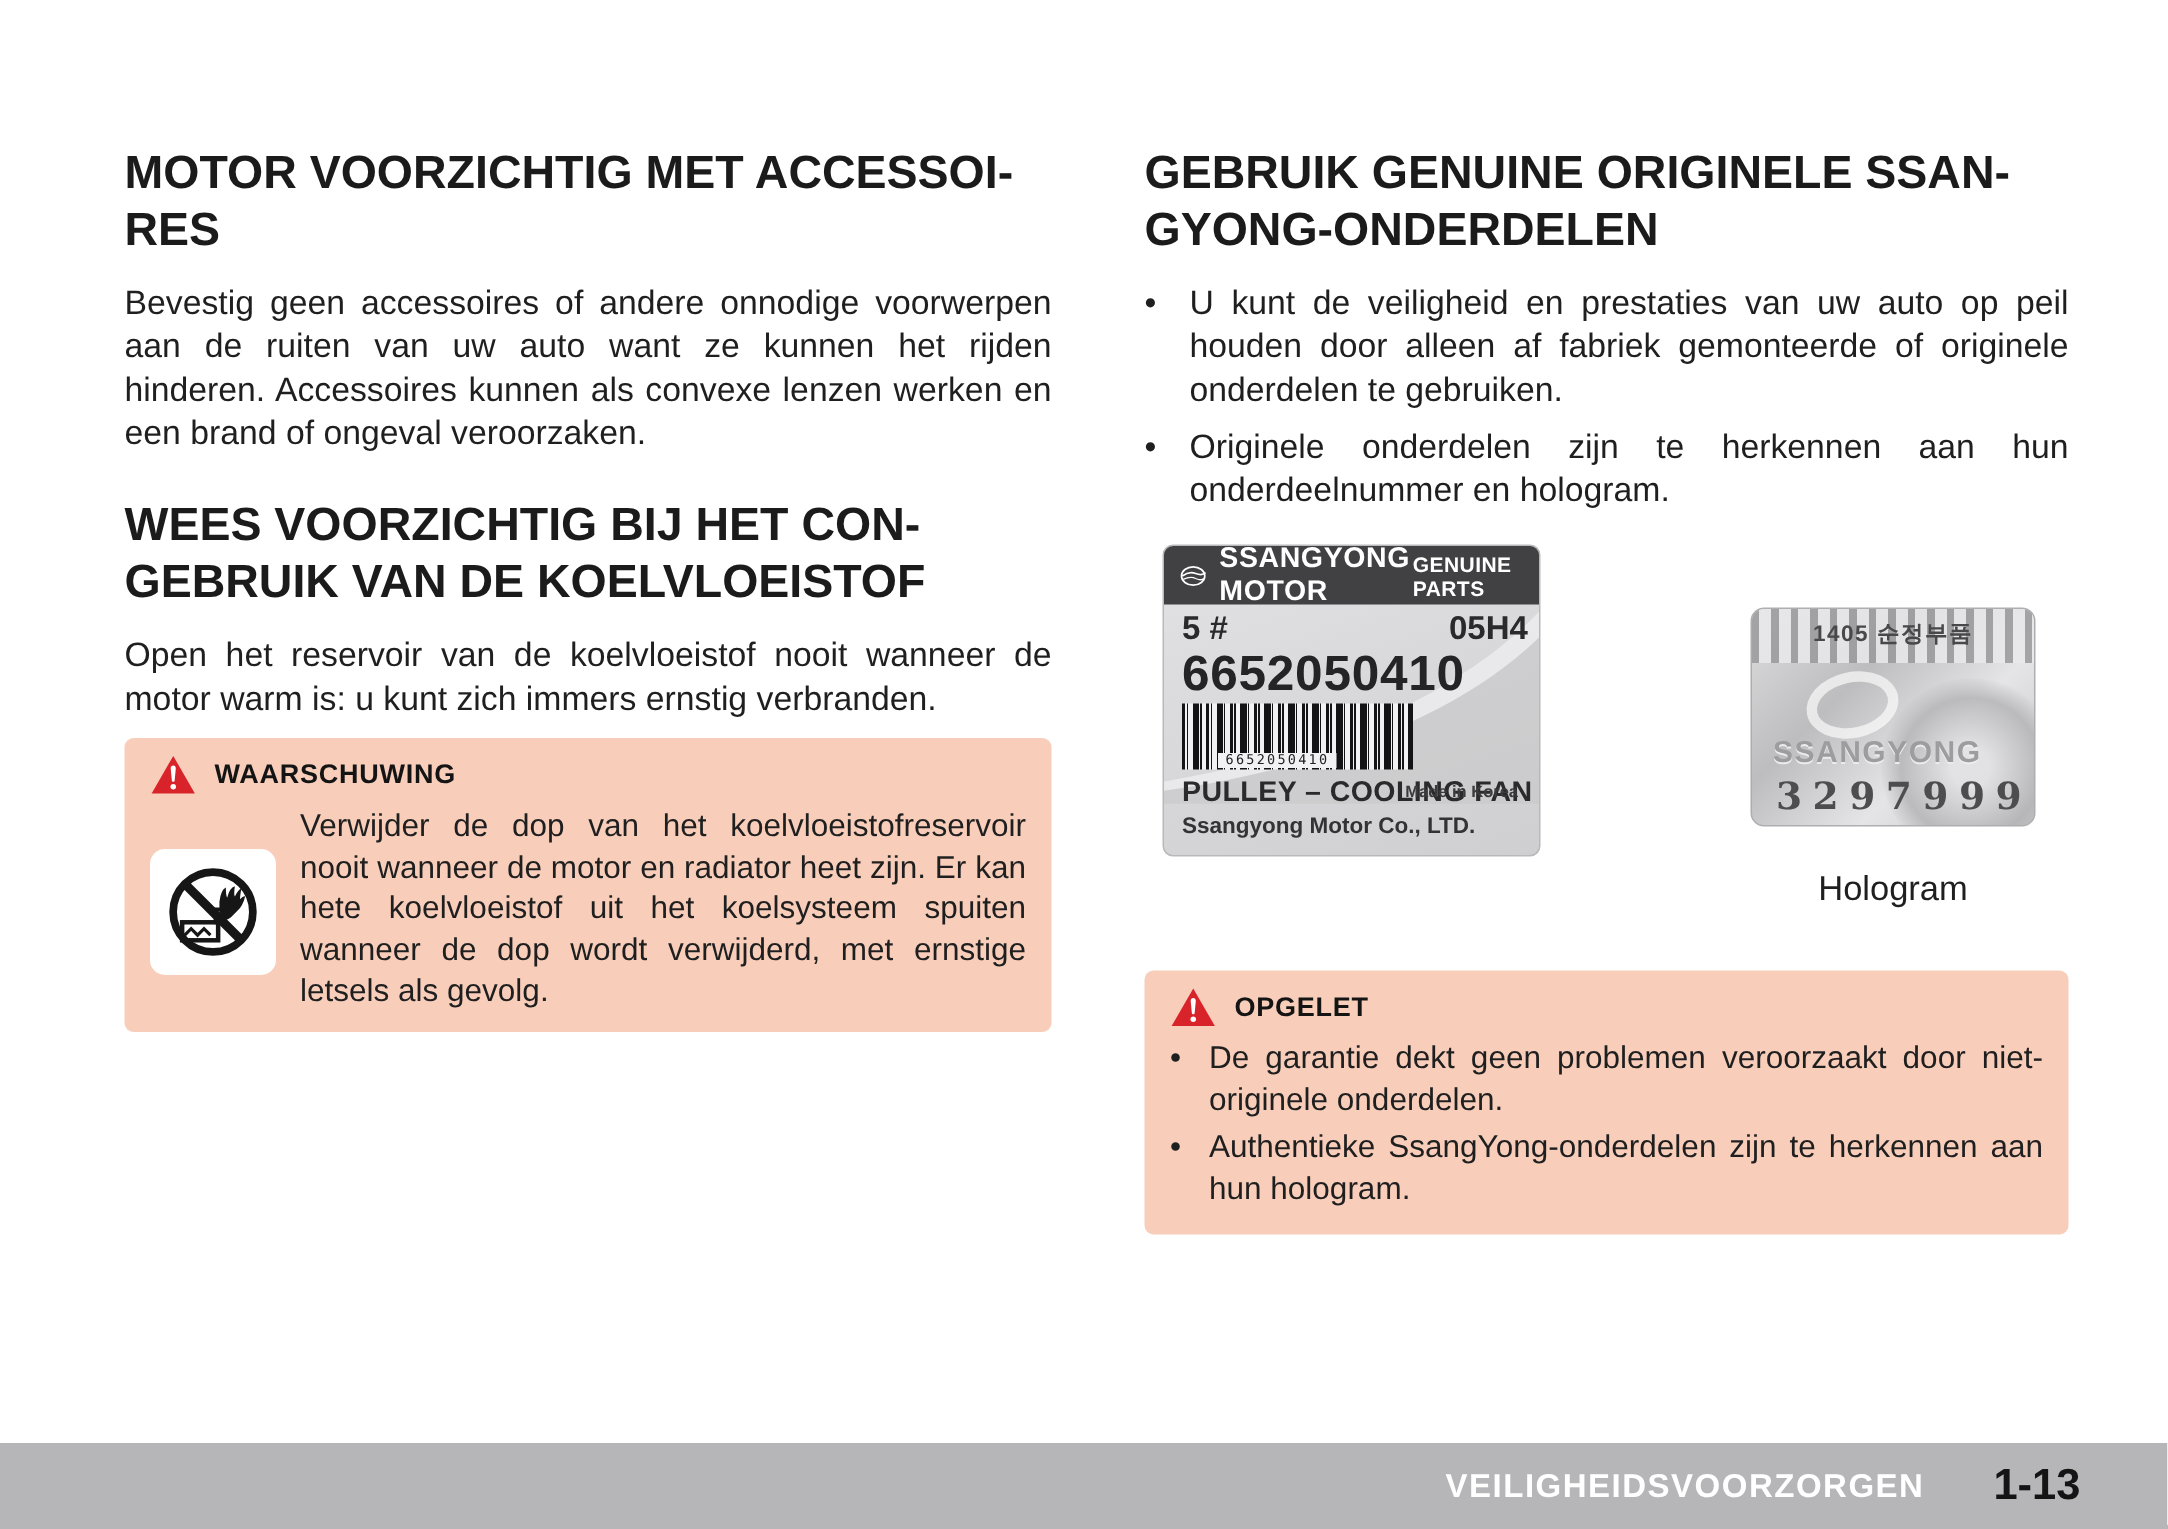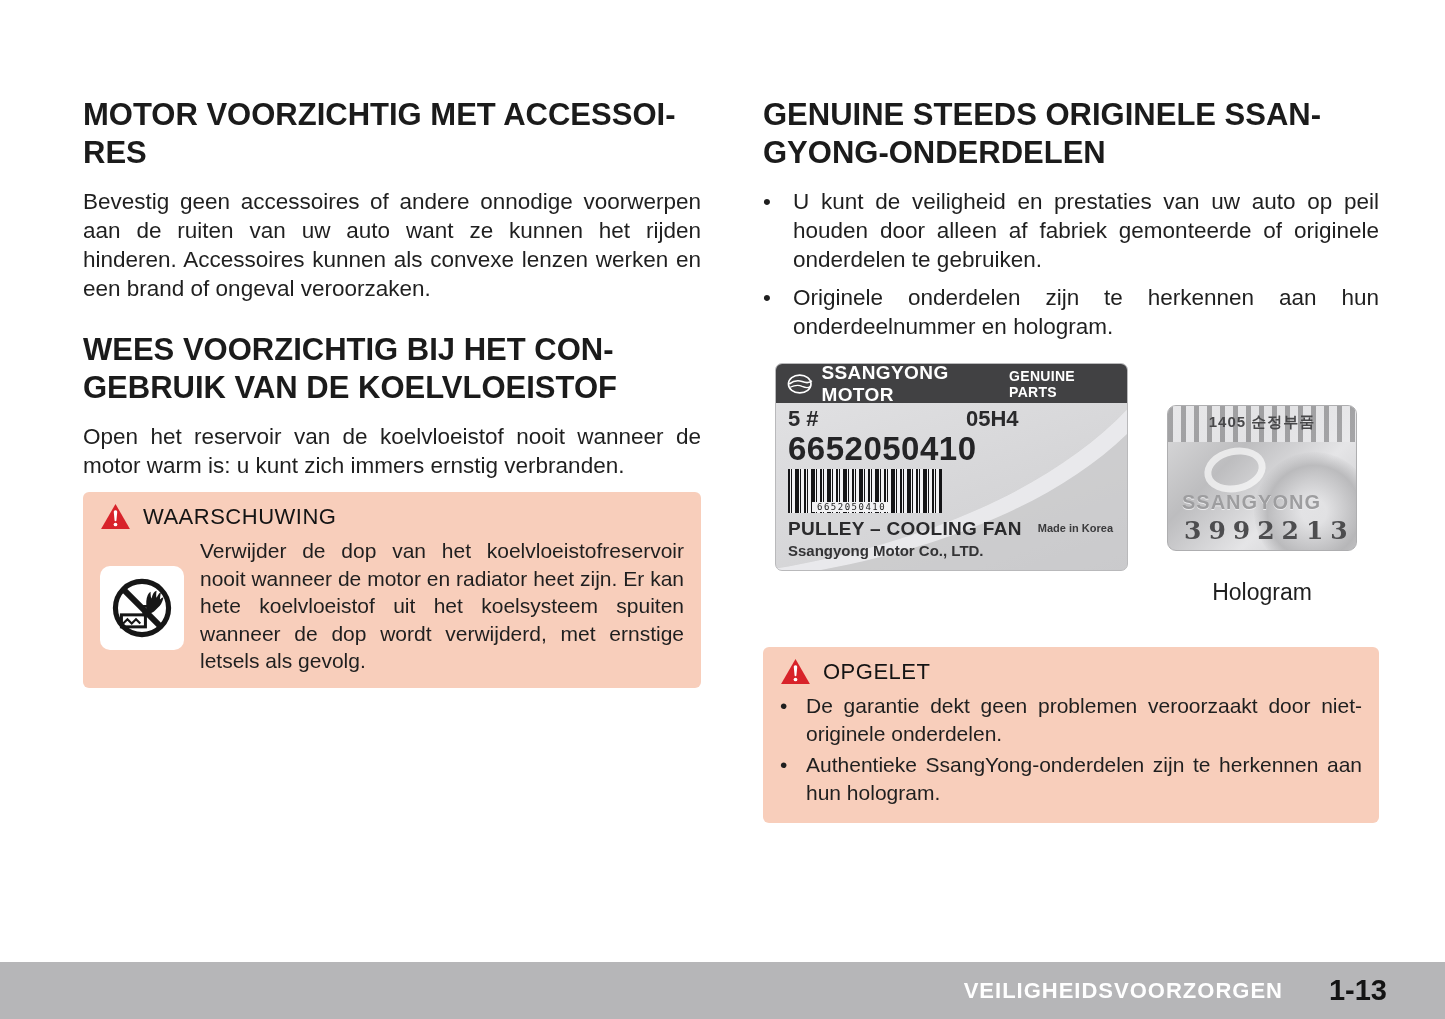--- a/index.html
+++ b/index.html
@@ -23,40 +23,40 @@
   .bullet-list { margin:0; }
   .bullet-item { display:flex; font-size:22.5px; line-height:29px; margin-bottom:9px; color:#1f1f1f; }
   .bullet-item .marker { width:30px; flex:0 0 30px; }
   .bullet-item .btext { flex:1; text-align:justify; }
 
   
   .alert-box {
     background:#f8cebb; border-radius:6px; padding:11px 17px 13px; margin-top:12px;
   }
   .alert-title-row { display:flex; align-items:center; margin-bottom:7px; }
-  .alert-title { font-size:22px; font-weight:normal; letter-spacing:0.5px; margin-left:12px; color:#141414; }
+  .alert-title { font-size:18px; font-weight:bold; letter-spacing:0.5px; margin-left:12px; color:#141414; }
   .tri-icon { width:31px; height:27px; display:block; }
   .alert-content-row { display:flex; align-items:center; }
   .picto-wrap {
     width:84px; height:84px; background:#ffffff; border-radius:10px; flex:0 0 84px;
     display:flex; align-items:center; justify-content:center; margin-top:4px;
   }
   .alert-body { flex:1; margin-left:16px; font-size:21px; line-height:27.5px; text-align:justify; color:#1f1f1f; }
   .alert-bullets .bullet-item { font-size:21px; line-height:27.5px; margin-bottom:4px; }
   .alert-bullets .marker { width:26px; flex:0 0 26px; }
 
   
   .figures { position:relative; height:252px; margin-top:22px; }
   .figure-caption { position:absolute; top:216px; font-size:23px; color:#1f1f1f; text-align:center; }
   .cap-parts { left:12px; width:318px; }
   .cap-holo  { left:404px; width:190px; }
 
   
   .plabel {
-    position:absolute; left:12px; top:0; width:353px; height:208px;
+    position:absolute; left:12px; top:0; width:252px; height:208px;
     background:linear-gradient(160deg,#e3e3e5 0%,#d6d6d8 60%,#cfcfd1 100%);
     border:1px solid #b9b9bb; border-radius:7px; overflow:hidden;
   }
   .plabel-header {
     height:39px; background:#414143; color:#fff; display:flex; align-items:center;
     padding:0 10px;
   }
   .plabel-brand { font-size:19px; font-weight:bold; letter-spacing:0.4px; margin-left:8px; }
   .plabel-genuine { font-size:14px; font-weight:bold; margin-left:auto; letter-spacing:0.3px; }
   .plabel-body { position:relative; padding:3px 0 0 12px; height:169px; }
@@ -156,21 +156,21 @@
           <line x1="20" y1="20" x2="64" y2="64" stroke="#161616" stroke-width="7"></line>
         </svg>
       </div>
       <div class="alert-body">Verwijder de dop van het koelvloeistofreservoir nooit wanneer de motor en radiator heet zijn. Er kan hete koelvloeistof uit het koelsysteem spuiten wanneer de dop wordt verwijderd, met ernstige letsels als gevolg.</div>
     </div>
   </div>
 </div>
 
 <div class="col col-right">
 
-  <h2 class="section-heading">GENUINE STEEDS ORIGINELE SSAN-
+  <h2 class="section-heading">GEBRUIK GENUINE ORIGINELE SSAN-
 GYONG-ONDERDELEN</h2>
 
   <div class="bullet-list">
     <div class="bullet-item">
       <span class="marker">•</span>
       <span class="btext">U kunt de veiligheid en prestaties van uw auto op peil houden door alleen af fabriek gemonteerde of originele onderdelen te gebruiken.</span>
     </div>
     <div class="bullet-item">
       <span class="marker">•</span>
       <span class="btext">Originele onderdelen zijn te herkennen aan hun onderdeelnummer en hologram.</span>
@@ -207,21 +207,21 @@
         <div class="pl-madein">Made in Korea</div>
       </div>
     </div>
 
     <div class="holo">
       <div class="holo-stripes"></div>
       <div class="holo-swirl"></div>
       <div class="holo-ring"></div>
       <div class="holo-top-text">1405 순정부품</div>
       <div class="holo-brand">SSANGYONG</div>
-      <div class="holo-serial">3992213</div>
+      <div class="holo-serial">3297999</div>
     </div>
 
     <div class="figure-caption cap-holo">Hologram</div>
   </div>
 
   <div class="alert-box caution-box">
     <div class="alert-title-row">
       <svg class="tri-icon" viewBox="0 0 100 88">
         <path d="M50 3 L97 85 L3 85 Z" fill="#d8232a"></path>
         <path d="M50 24 c4 0 6 3 5.5 7 l-2.5 26 c-0.3 3 -5.7 3 -6 0 l-2.5 -26 c-0.5 -4 1.5 -7 5.5 -7 z" fill="#ffffff"></path>

